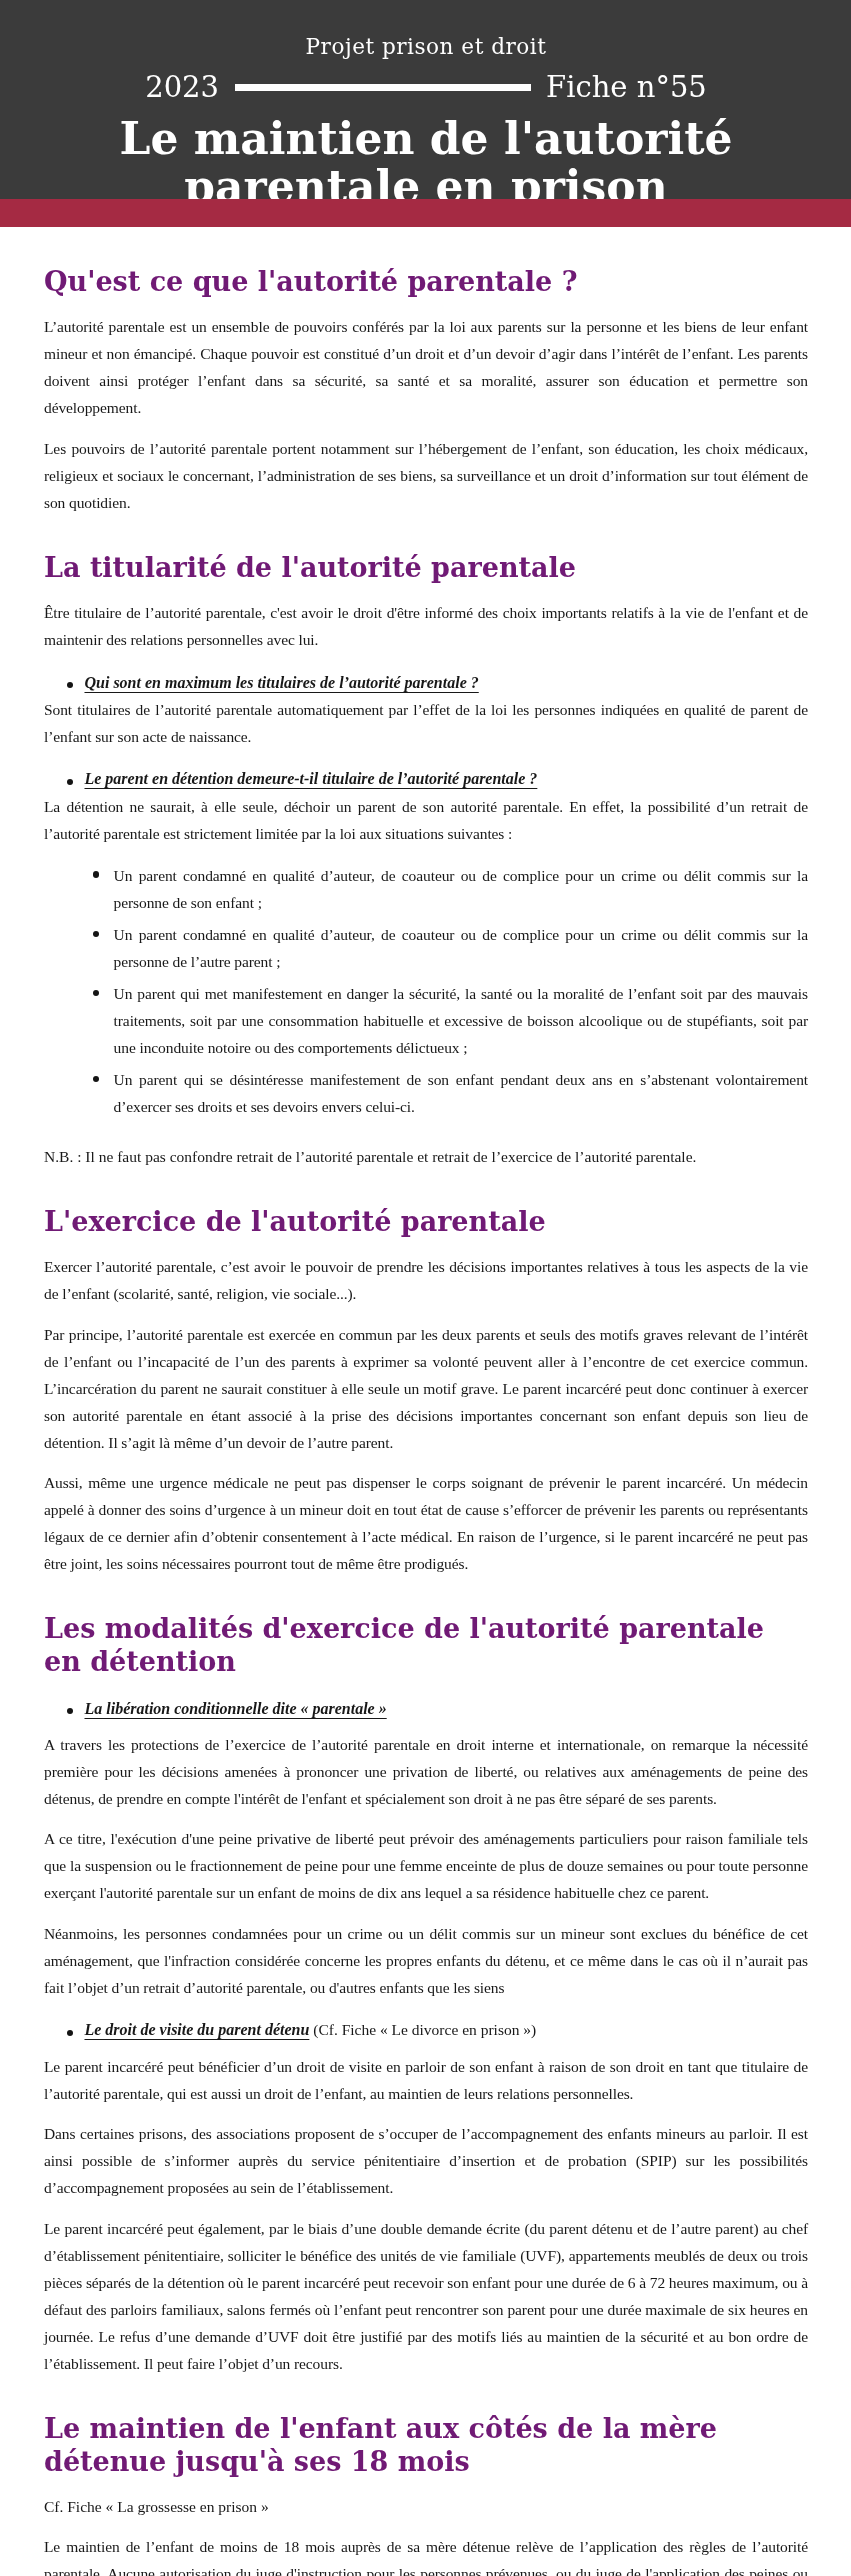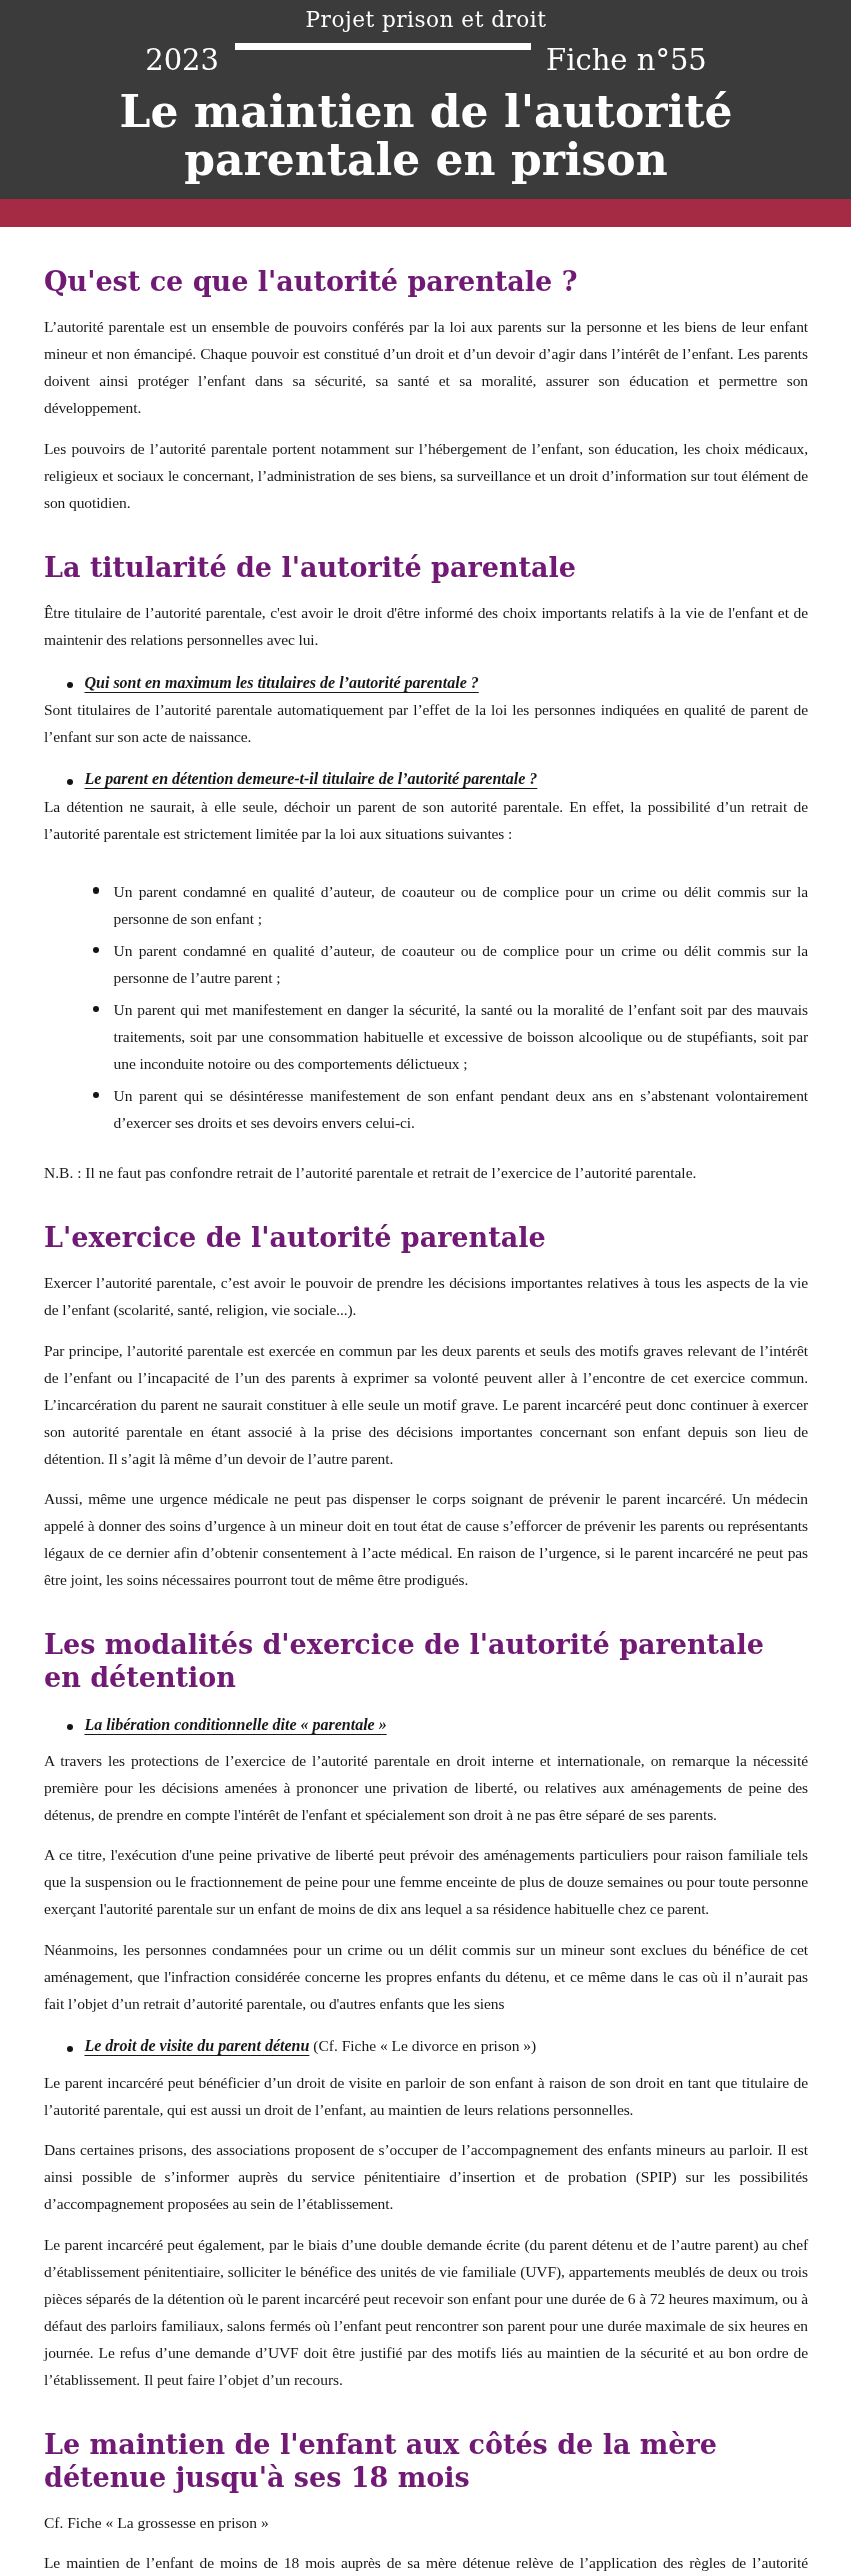--- a/index.html
+++ b/index.html
@@ -3,39 +3,39 @@
 <meta charset="utf-8">
 <style>
   html,body{margin:0;padding:0;background:#ffffff;}
   .page{
     width:852px;height:3569px;overflow:hidden;position:relative;
     background:#ffffff;font-family:"Liberation Serif",serif;color:#181818;
     display:flex;flex-direction:column;
   }
   
   .hero{background:#3B3B3B;height:199px;color:#fff;text-align:center;flex:0 0 auto;}
-  .hero-project{padding-top:7px;font-family:"DejaVu Serif",serif;font-size:21.6px;letter-spacing:0.5px;}
-  .hero-meta{margin-top:11.3px;display:flex;align-items:flex-start;justify-content:center;gap:15.5px;
+  .hero-project{padding-top:34px;font-family:"DejaVu Serif",serif;font-size:21.6px;letter-spacing:0.5px;}
+  .hero-meta{margin-top:11.3px;display:flex;align-items:center;justify-content:center;gap:15.5px;
     font-family:"DejaVu Serif",serif;font-size:29px;}
   .hero-rule{display:inline-block;width:296px;height:6.7px;background:#fff;}
   .hero-title{margin:11px auto 0;max-width:778px;font-family:"DejaVu Serif",serif;
     font-size:44px;line-height:1.08;font-weight:600;}
   .band{height:28px;background:#A52A43;flex:0 0 auto;}
   
   .main{padding:3.1px 44px 0;flex:0 0 auto;}
   h2.sec{color:#701a75;font-family:"DejaVu Serif",serif;font-weight:700;
     font-size:27px;line-height:1.22;margin:36px 0 14.4px;}
   p.body{font-size:15.5px;line-height:27px;text-align:justify;margin:13.4px 0;letter-spacing:-0.1px;}
   p.plain{font-size:15.5px;line-height:27px;margin:9.3px 0 13.4px;}
   .q-head{display:flex;align-items:flex-start;gap:11.3px;margin:20.6px 0 4.1px;padding-left:23px;}
   .q-dot{width:6.2px;height:6.2px;border-radius:50%;background:#141414;margin-top:8.2px;flex:0 0 auto;}
   .q-text{font-size:16px;font-weight:700;font-style:italic;
     text-decoration:underline;text-decoration-thickness:1.3px;text-underline-offset:3.6px;}
   .q-note{font-size:15.5px;font-weight:400;font-style:normal;text-decoration:none;text-align:center;}
-  ul.points{list-style:none;margin:31px 0 0;padding:0 0 0 49px;}
+  ul.points{list-style:none;margin:15px 0 0;padding:0 0 0 49px;}
   ul.points li{position:relative;padding-left:20.6px;font-size:15.5px;line-height:27px;
     text-align:justify;margin-bottom:5.2px;letter-spacing:-0.1px;}
   ul.points li .li-dot{position:absolute;left:0;top:9.8px;width:6.2px;height:6.2px;border-radius:50%;background:#141414;}
   p.nb{font-size:15.5px;line-height:27px;margin:23px 0 13.4px;}
 </style>
 </head>
 <body>
 
 <div class="page">
 

